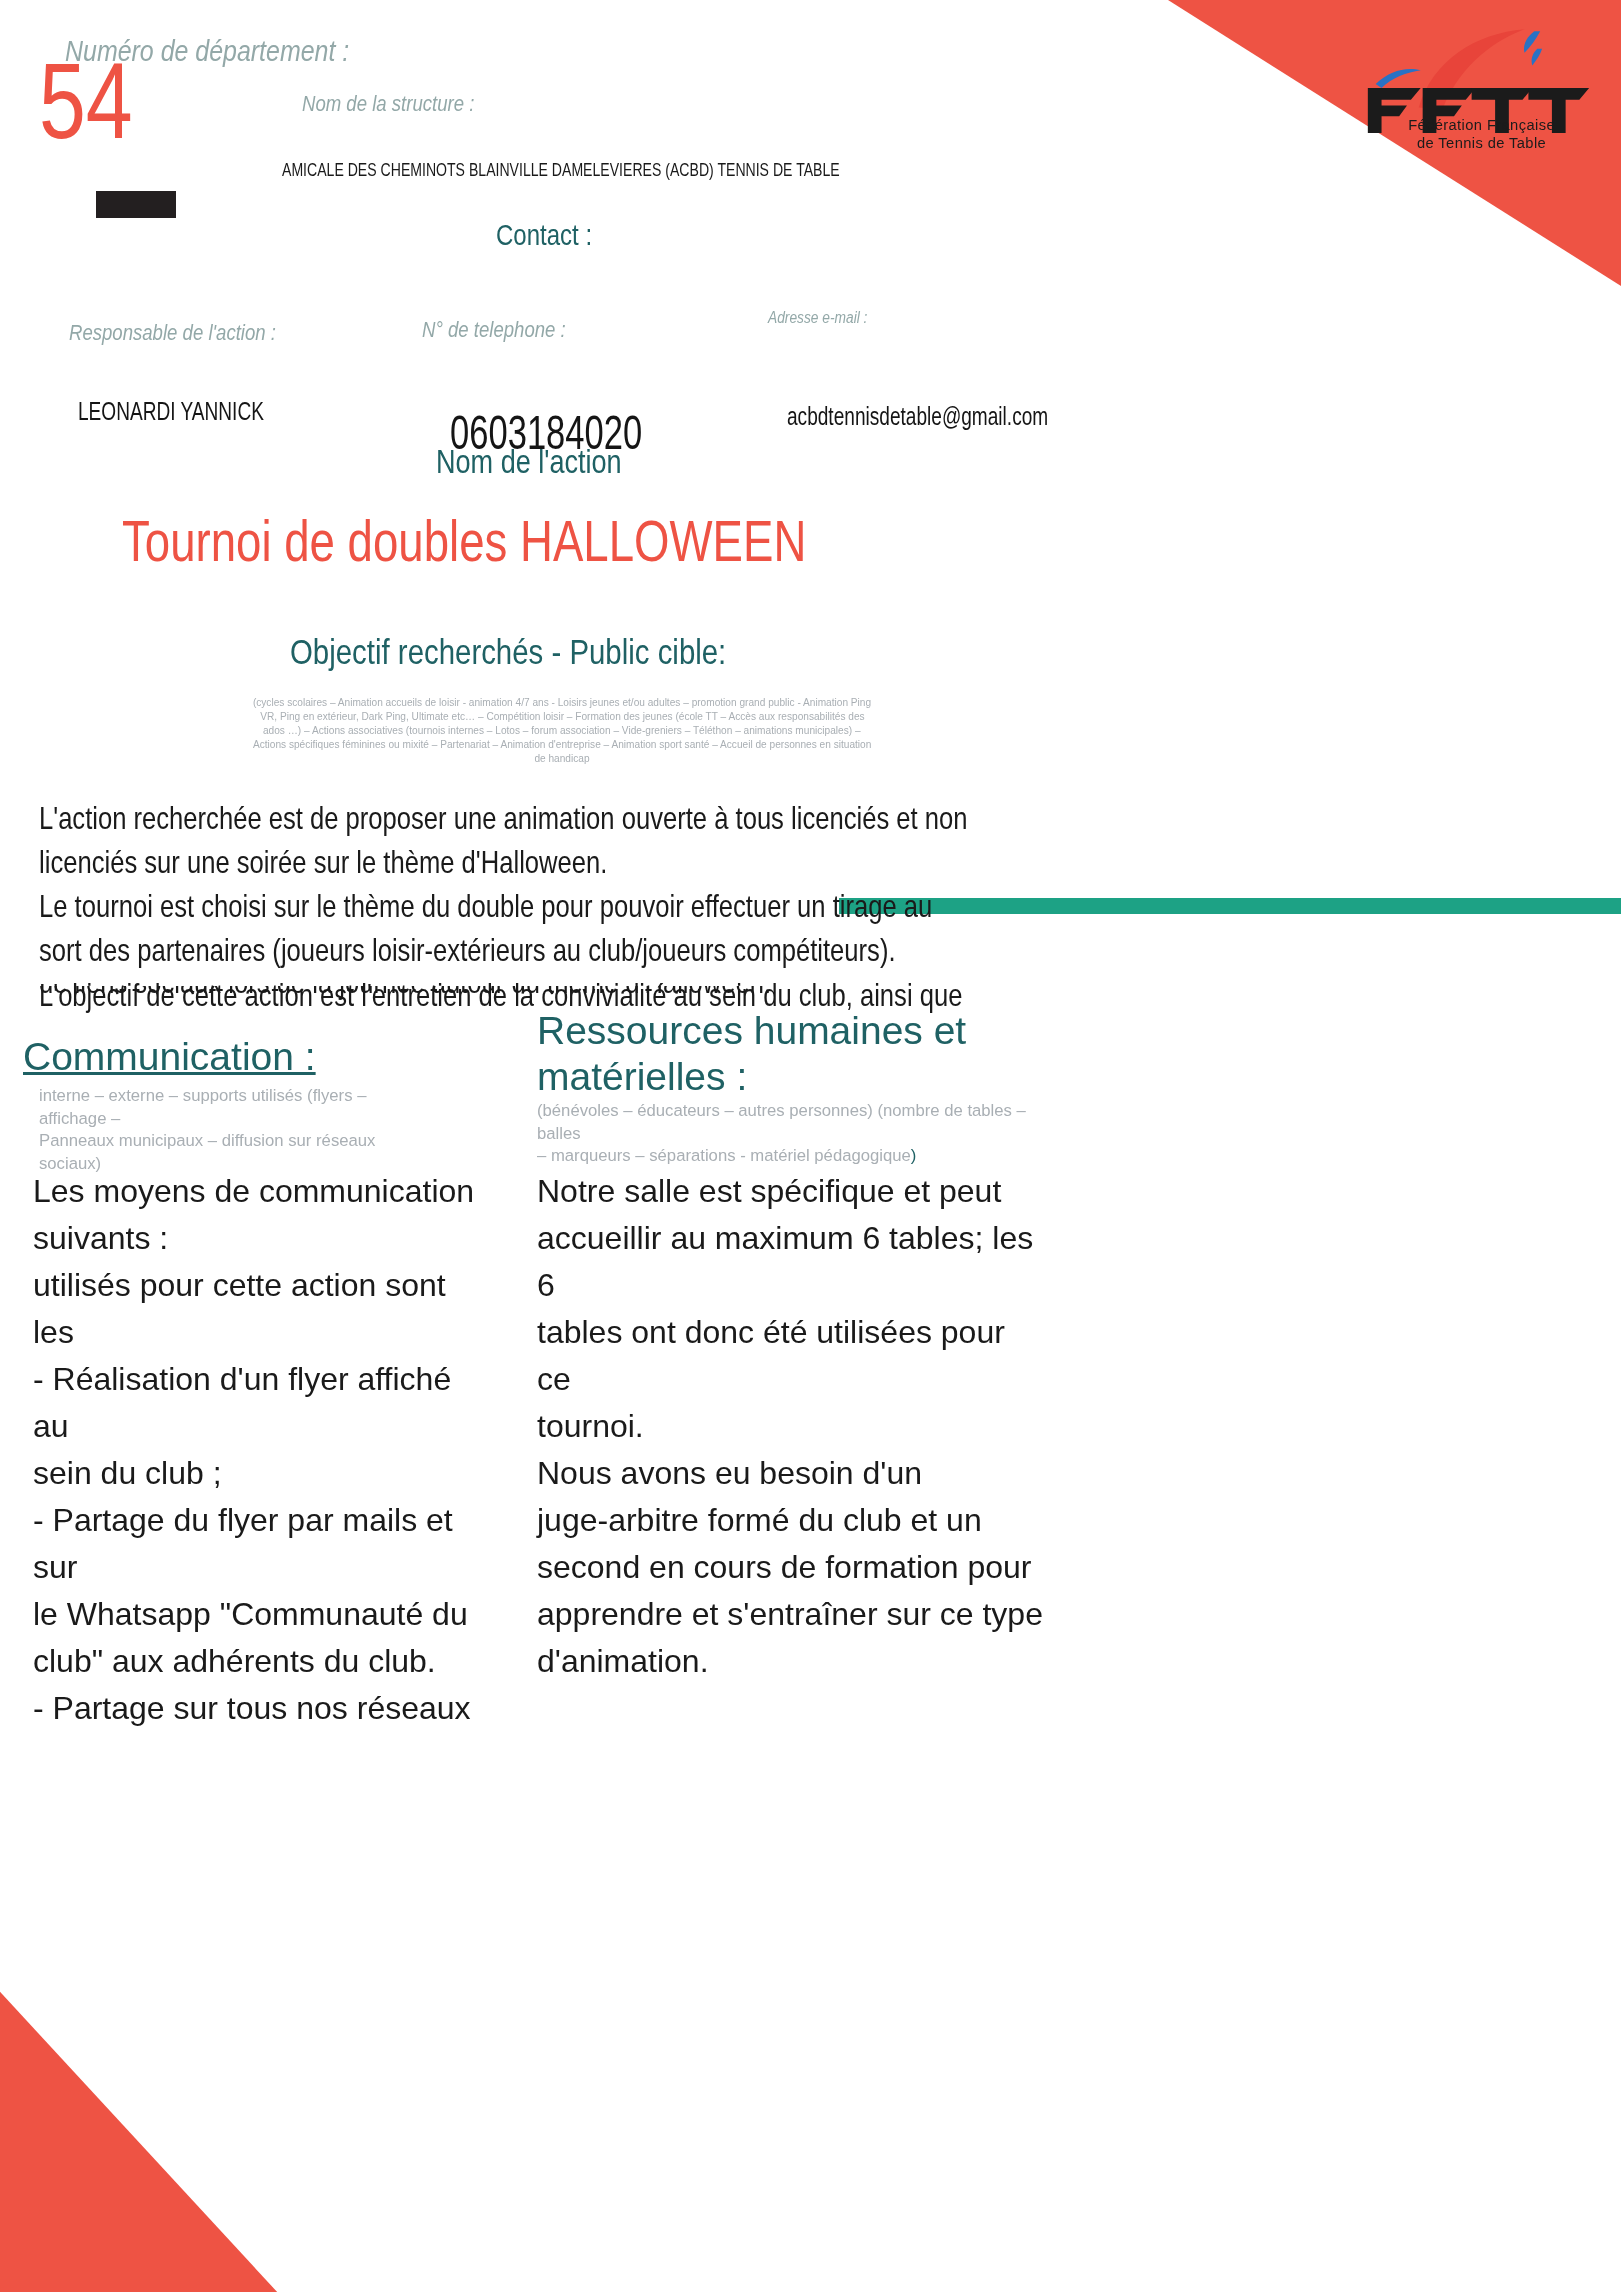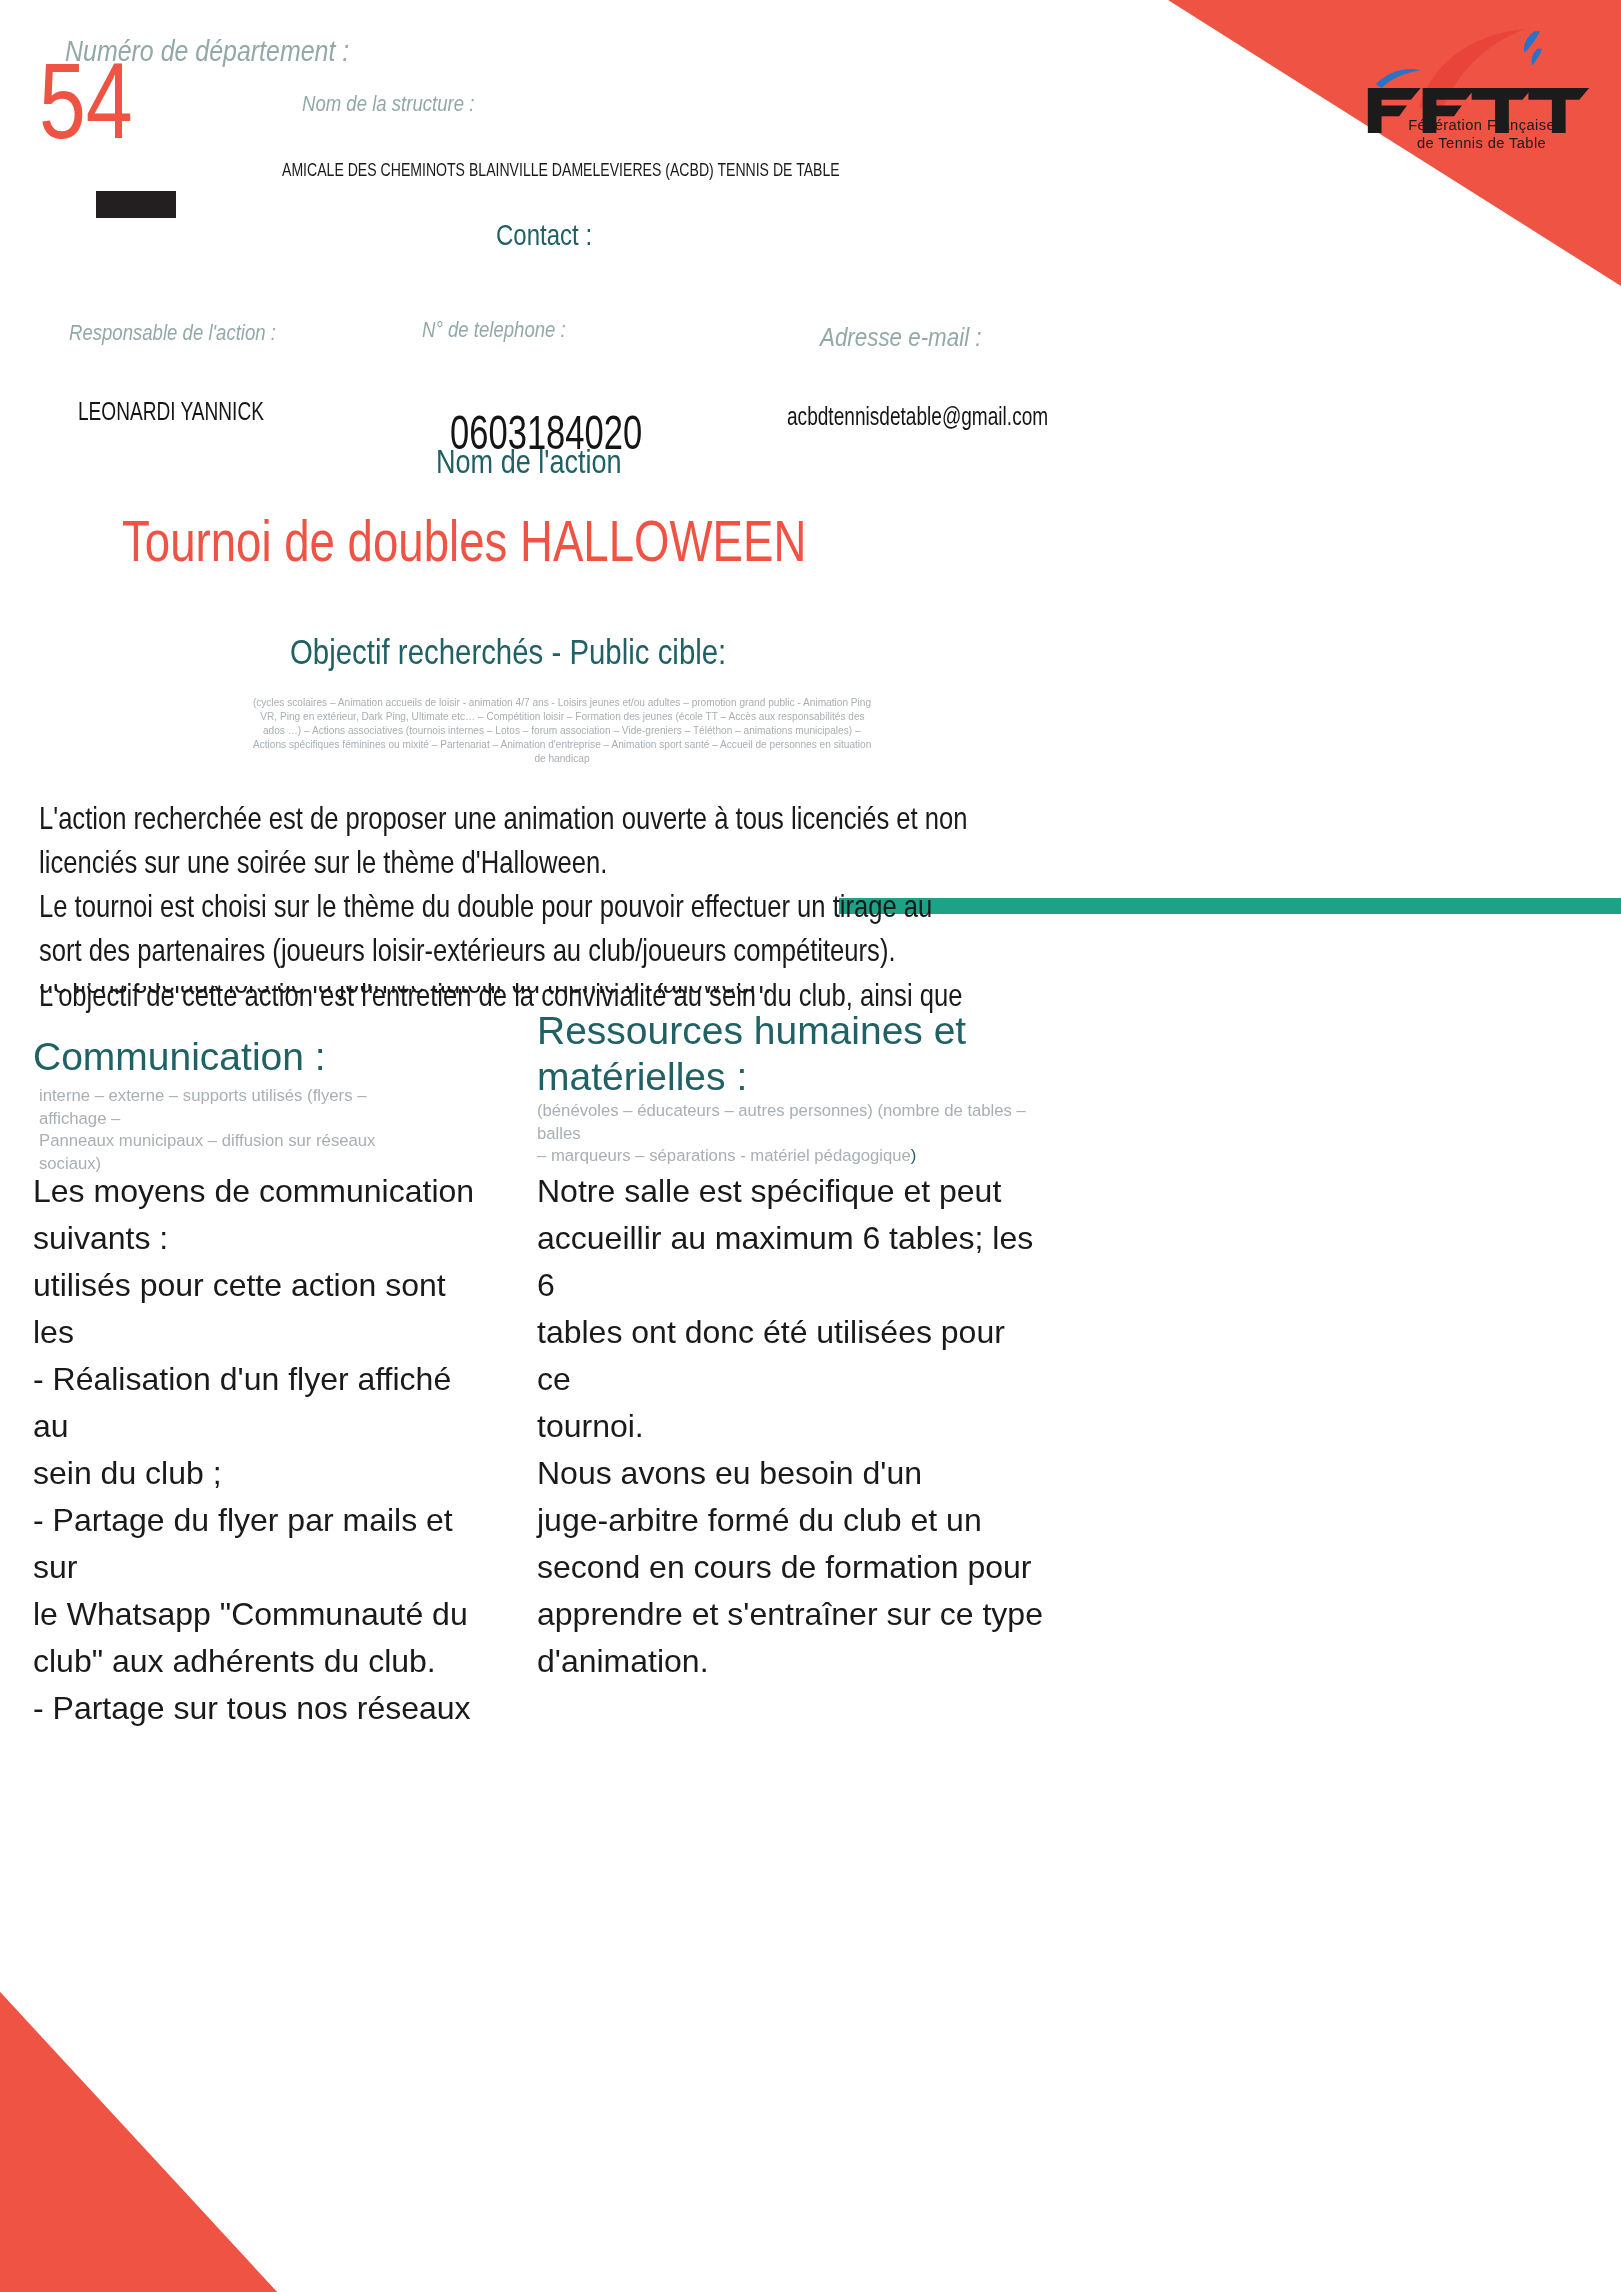--- a/index.html
+++ b/index.html
@@ -158,21 +158,21 @@
   <div class="contact-h cond">
     <span class="sq">Contact :</span>
   </div>
 
   <div class="abs lbl" style="left:45px;top:294px;font-size:21.6px;">
     <span class="sq" style="transform:scaleX(.86);display:inline-block;transform-origin:left center;">Responsable de l'action :</span>
   </div>
   <div class="abs lbl" style="left:398px;top:291px;font-size:21.6px;">
     <span class="sq" style="transform:scaleX(.86);display:inline-block;transform-origin:left center;">N° de telephone :</span>
   </div>
-  <div class="abs lbl" style="left:791px;top:291px;font-size:26px;">
+  <div class="abs lbl" style="left:750px;top:291px;font-size:16px;">
     <span class="sq" style="transform:scaleX(.86);display:inline-block;transform-origin:left center;">Adresse e-mail :</span>
   </div>
 
   <div class="abs val cond" style="left:49px;top:365px;font-size:26.5px;">
     <span class="sq">LEONARDI YANNICK</span>
   </div>
   <div class="abs val cond" style="left:397px;top:350px;font-size:48px;">
     <span class="sq">0603184020</span>
   </div>
   <div class="abs val cond" style="left:758px;top:370px;font-size:26.5px;">
@@ -205,21 +205,21 @@
     <div><span class="sq">licenciés sur une soirée sur le thème d'Halloween.</span></div>
     <div><span class="sq">Le tournoi est choisi sur le thème du double pour pouvoir effectuer un tirage au</span></div>
     <div><span class="sq">sort des partenaires (joueurs loisir-extérieurs au club/joueurs compétiteurs).</span></div>
     <div><span class="sq">L'objectif de cette action est l'entretien de la convivialité au sein du club,  ainsi que</span></div>
   </div>
 
   <div class="clip-fade" style="top:986px;">
     <div class="inner"><span class="sq">de liens sociaux lors de la journée autour du thème d'Halloween.</span></div>
   </div>
 
-  <div class="sec-h" style="left:33px;top:1034px;">
+  <div class="sec-h" style="left:23px;top:1034px;text-decoration:underline;">
     <span>Communication :</span>
   </div>
   <div class="sec-cap" style="left:39px;top:1085px;width:392px;">
     <div><span>interne – externe – supports utilisés (flyers – affichage –</span></div>
     <div><span>Panneaux municipaux – diffusion sur réseaux sociaux)</span></div>
   </div>
   <div class="sec-body" style="left:33px;top:1168px;width:461px;">
     <div><span>Les moyens de communication</span></div>
     <div><span>suivants :</span></div>
     <div><span>utilisés pour cette action sont les</span></div>

